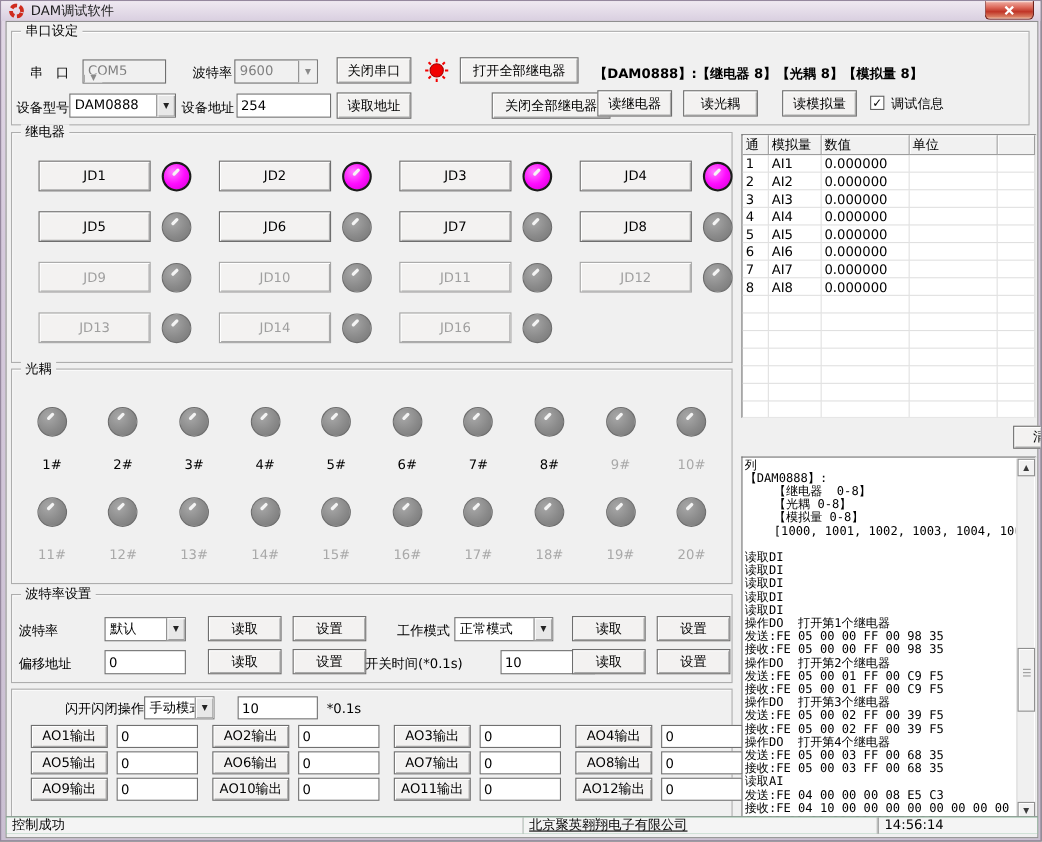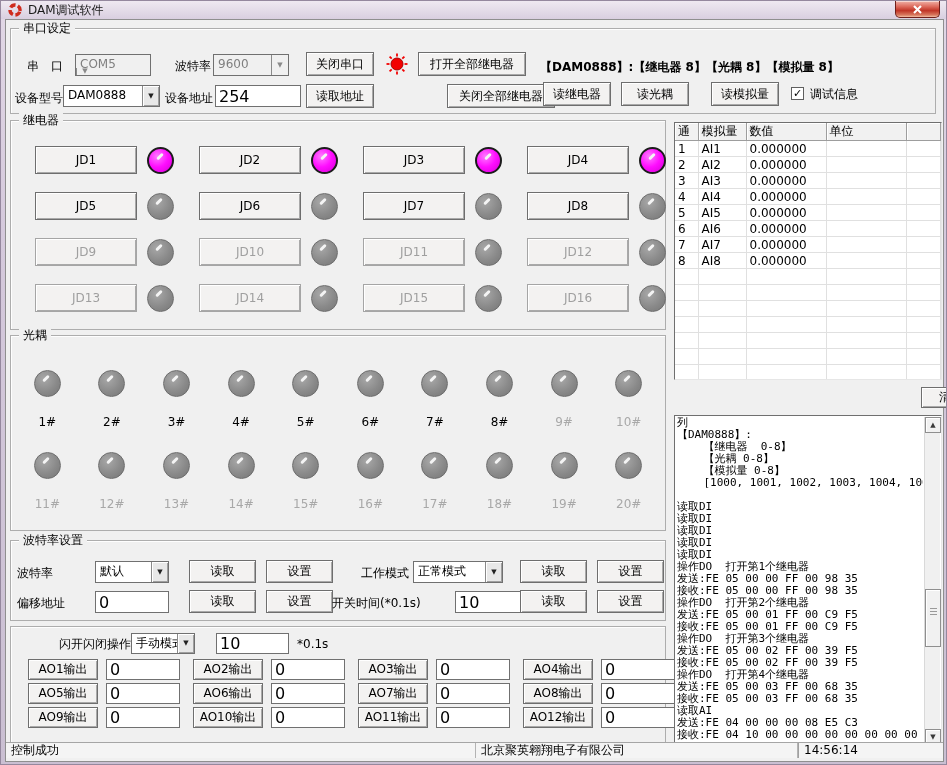--- a/index.html
+++ b/index.html
@@ -19,21 +19,21 @@
   .client { position:absolute; left:4px; top:18px; width:939px; height:743px;
     background:#f0f0f0; border:1px solid #8f8f8f; }
   .abs { position:absolute; }
   .group { position:absolute; border:1px solid #adadad; box-shadow:inset 1px 1px 0 rgba(255,255,255,.9); }
   .group-title { position:absolute; top:-8px; left:8px; background:#f0f0f0; padding:0 4px; line-height:15px; white-space:nowrap; }
   .lbl { white-space:nowrap; line-height:15px; }
   .btn { background:#f3f2f1; border:1px solid #6e6e6e;
     box-shadow:inset 1px 1px 0 #ffffff, inset -1px -1px 0 #a9a9a9;
     display:flex; align-items:center; justify-content:center; white-space:nowrap; cursor:default; }
   .btn.disabled { color:#9f9f9f; border-color:#a5a5a5; }
-  .tinput { border:1px solid #707070; background:#fff; font-family:inherit; font-size:16px; padding:8px 3px; }
+  .tinput { border:1px solid #707070; background:#fff; font-family:inherit; font-size:12px; padding:8px 3px; }
   .combo { display:flex; border:1px solid #707070; background:#fff; }
   .combo-value { flex:1; padding:2px 4px; white-space:nowrap; overflow:hidden; line-height:15px; }
   .combo-btn { width:17px; background:#e8e8e8; border-left:1px solid #8a8a8a;
     box-shadow:inset 1px 1px 0 #fff, inset -1px -1px 0 #9f9f9f;
     display:flex; align-items:center; justify-content:center; }
   .combo-btn .arr { font-size:7px; color:#222; line-height:7px; }
   .combo.dis { background:#f0f0f0; }
   .combo.dis .combo-value { color:#7f7f7f; }
   .combo.dis .combo-btn { background:#f0f0f0; box-shadow:none; }
   .combo.dis .arr { color:#8a8a8a; }
@@ -243,24 +243,20 @@
           <div class="relay-cell">
             <div class="btn jd-btn disabled">JD13</div>
             <div class="light"></div>
           </div>
 
           <div class="relay-cell">
             <div class="btn jd-btn disabled">JD14</div>
             <div class="light"></div>
           </div>
 
-          <div class="relay-cell">
-            <div class="btn jd-btn disabled">JD15</div>
-            <div class="light"></div>
-          </div>
 
           <div class="relay-cell">
             <div class="btn jd-btn disabled">JD16</div>
             <div class="light"></div>
           </div>
         </div>
     </div>
 
     <div class="sunken tablebox abs" style="left:668px; top:102px; width:268px; height:258px;">
       <table>
@@ -658,18 +654,18 @@
 
           <div class="ao-cell">
             <div class="btn ao-btn">AO12输出</div>
             <input class="tinput ao-input" value="0" style="">
           </div>
         </div>
     </div>
 
     <div class="statusbar">
       <div class="status-panel" style="width:470px;">控制成功</div>
-      <div class="status-panel" style="width:322px;">北京聚英翱翔电子有限公司</div>
+      <div class="status-panel" style="width:322px;text-decoration:underline;">北京聚英翱翔电子有限公司</div>
       <div class="status-panel" style="flex:1; border-right:none; border-left:1px solid #a0a0a0;">14:56:14</div>
     </div>
 
   </div>
 </div>
 
 </body></html>

